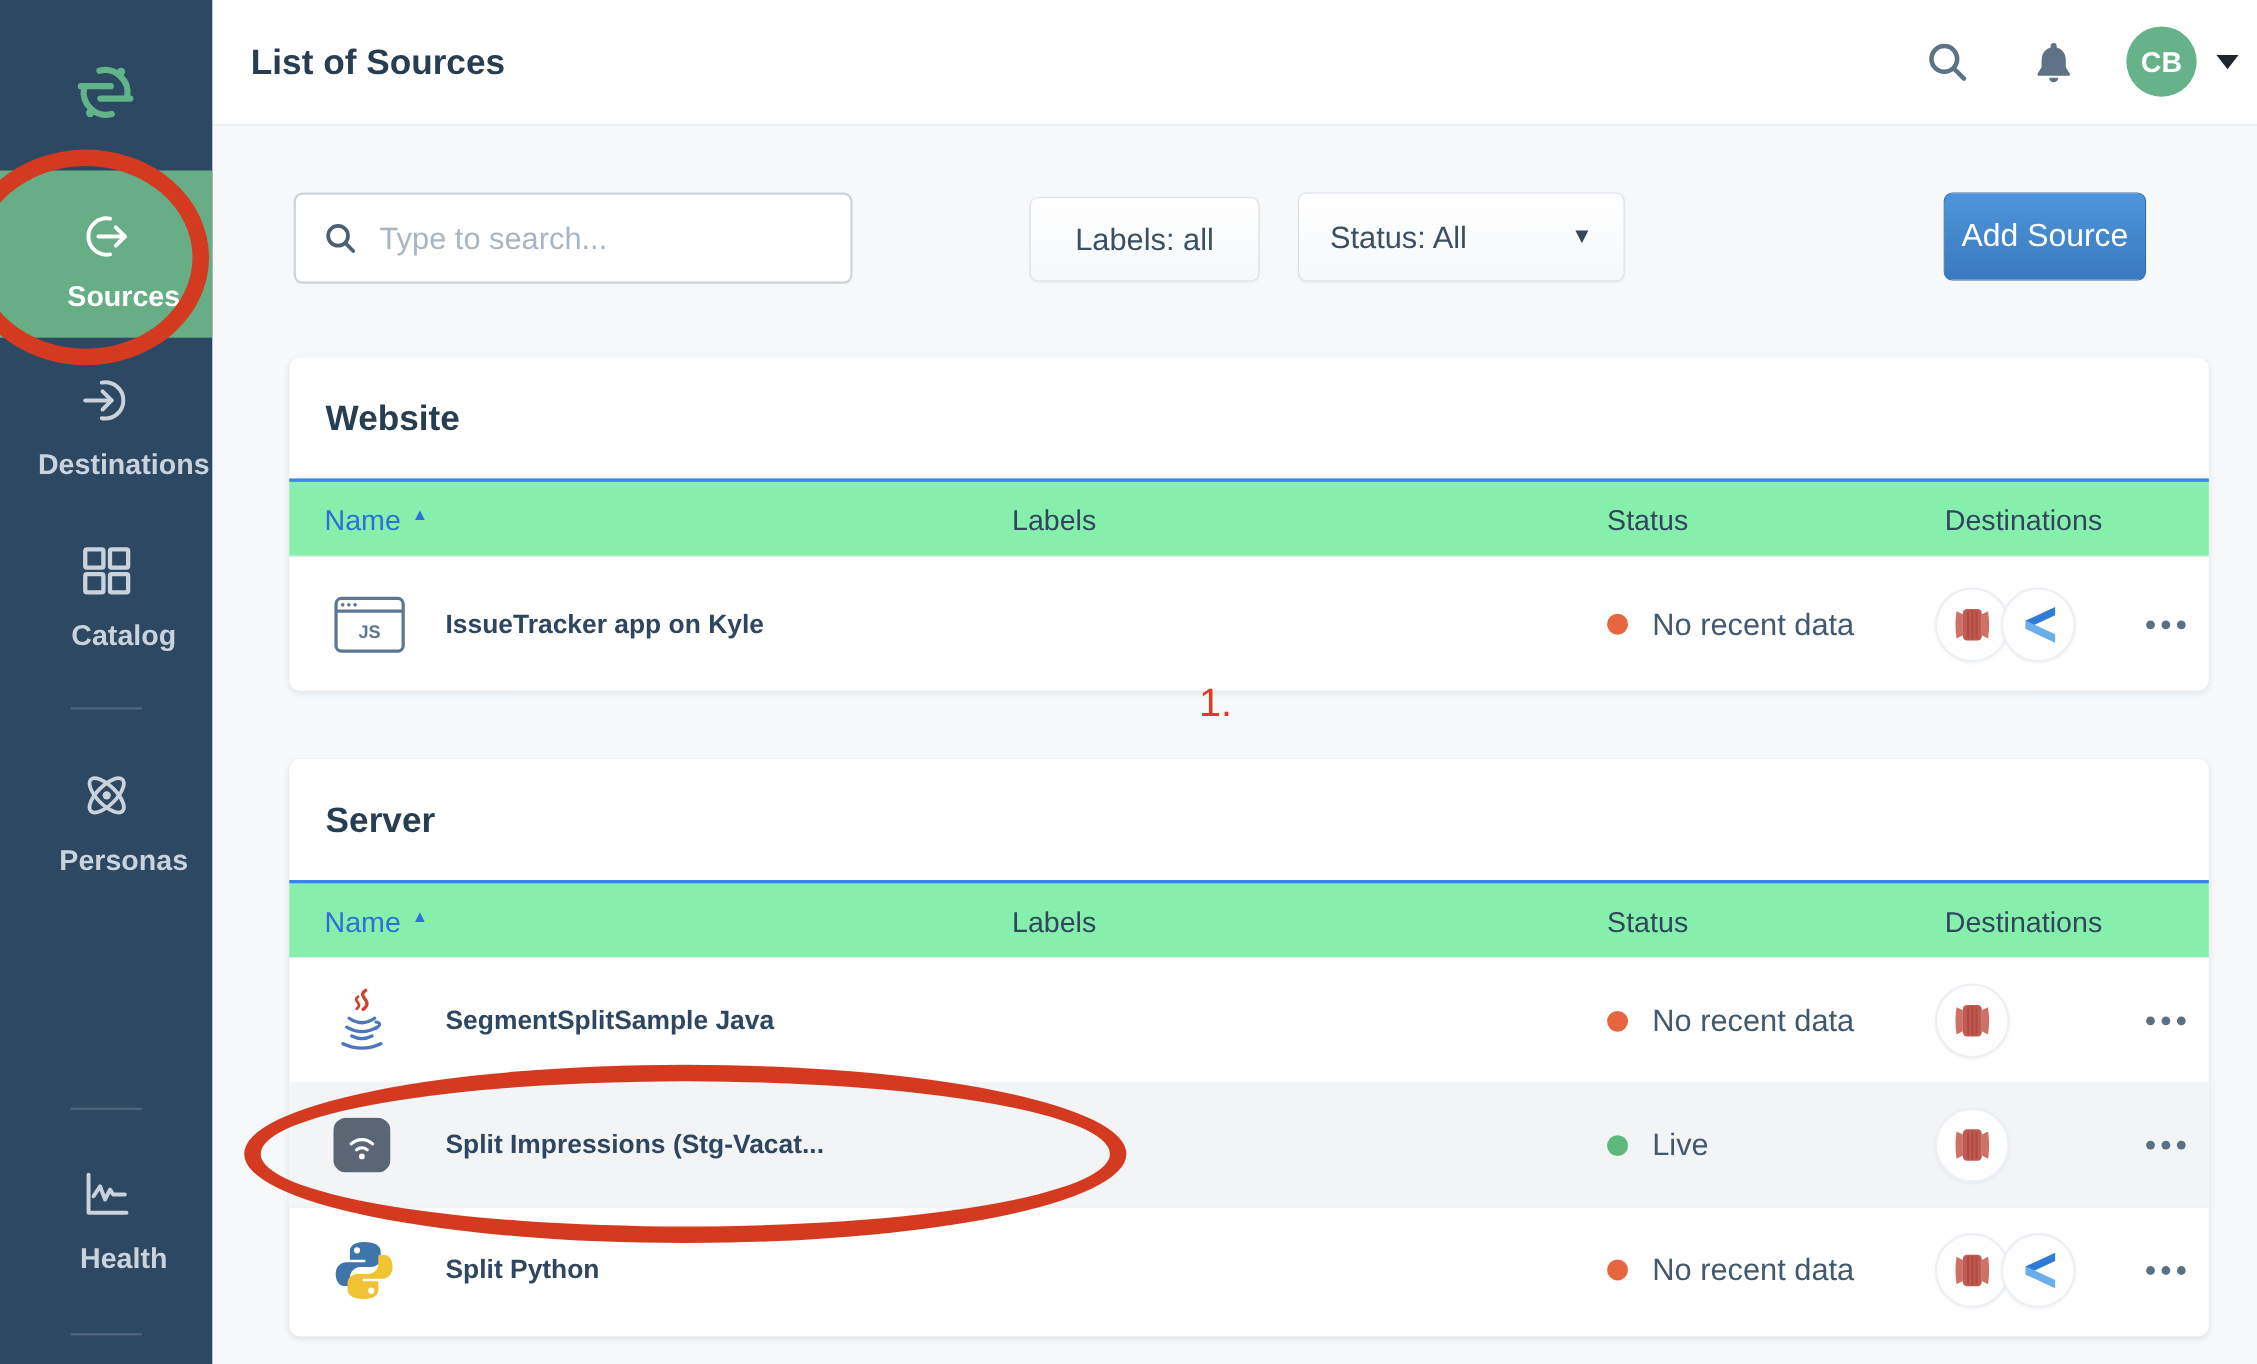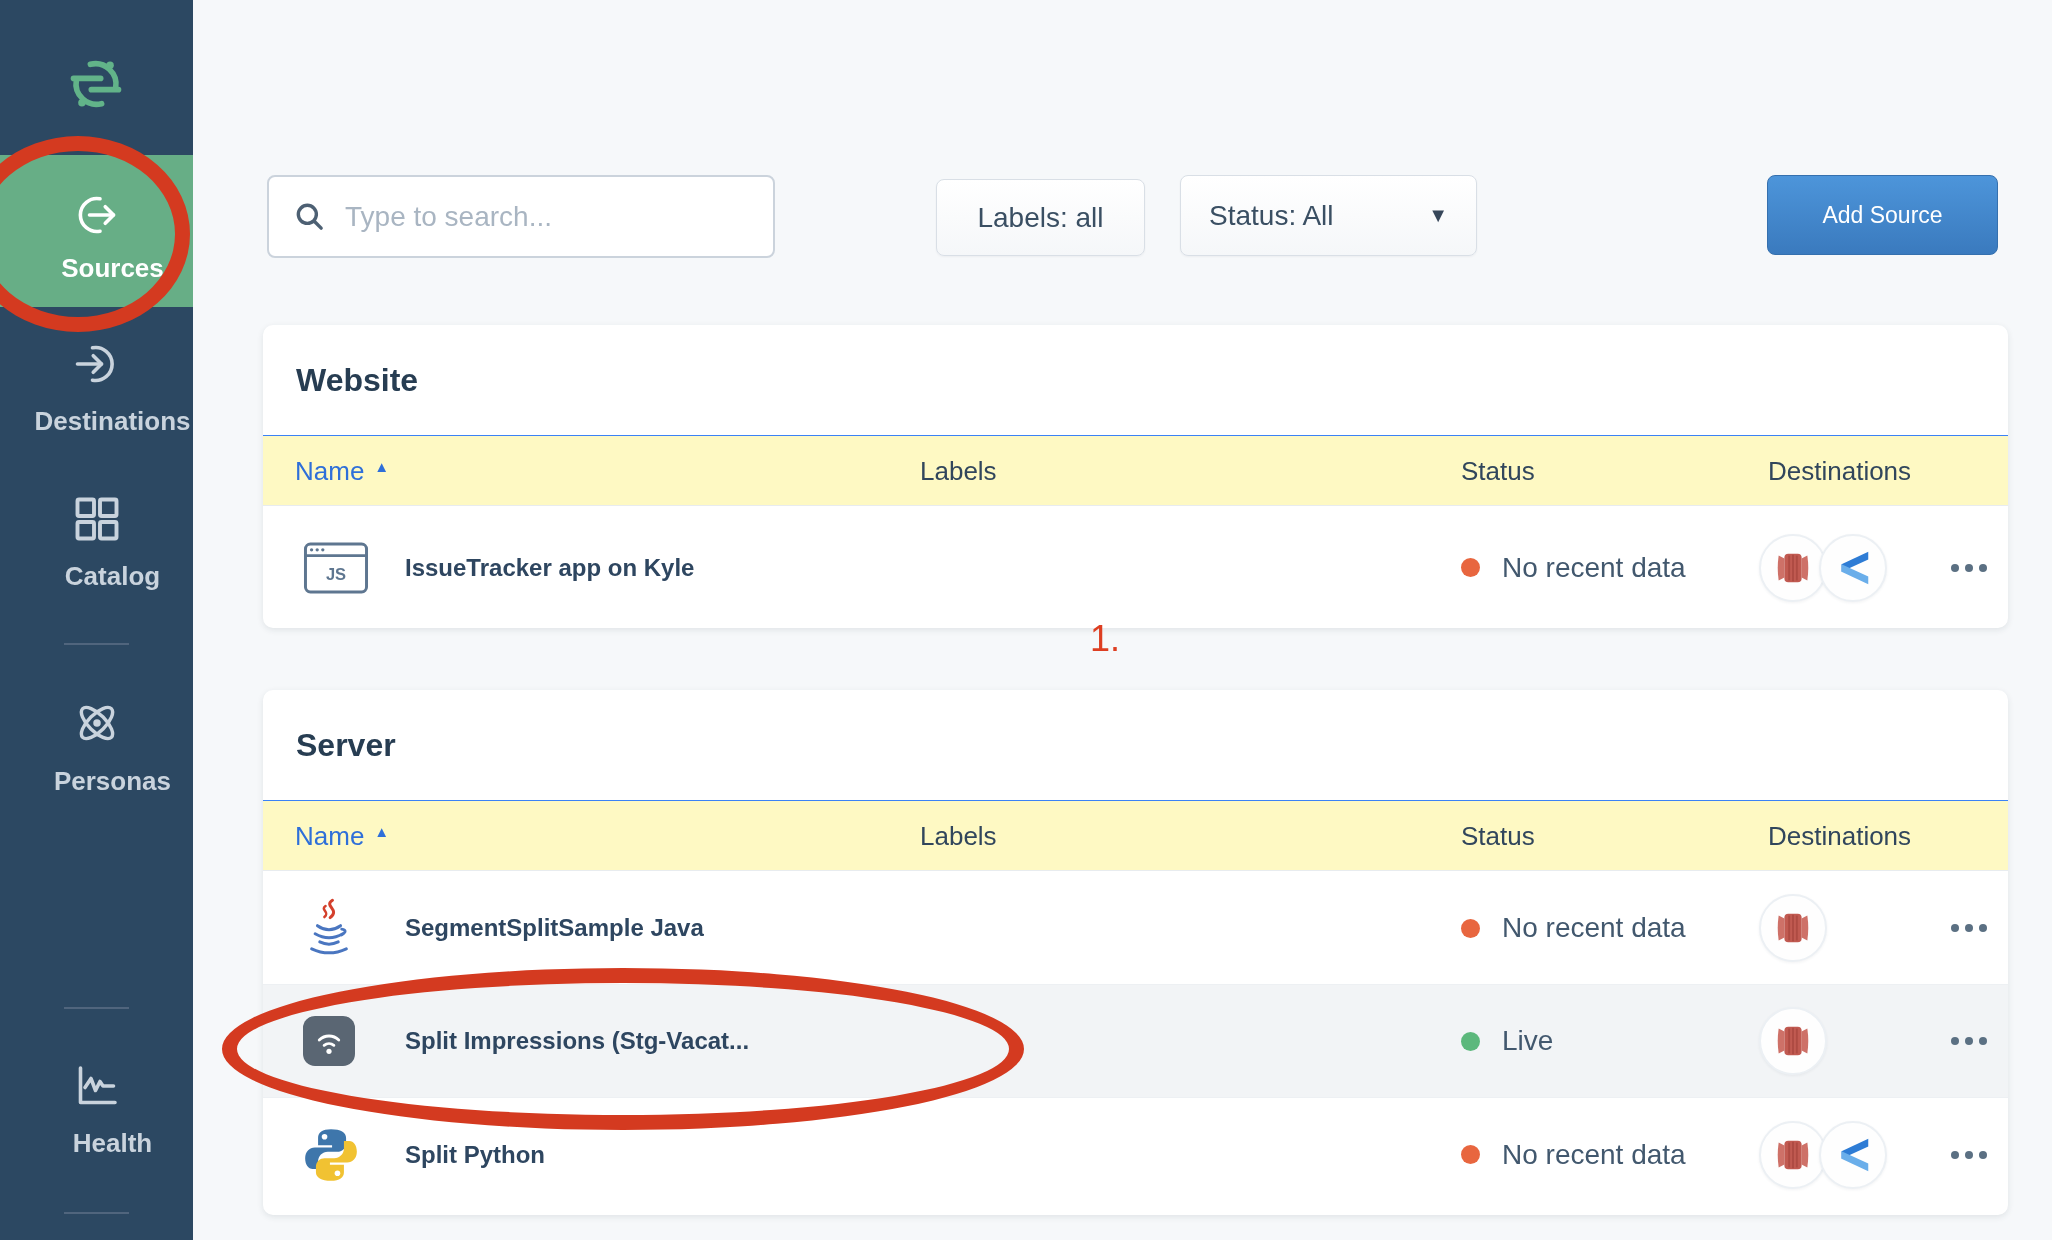--- a/index.html
+++ b/index.html
@@ -27,28 +27,28 @@
 
   
   #search-box { position:absolute; left:267px; top:175px; width:508px; height:83px; background:#fff; border:2px solid #cbd3dc; border-radius:8px; display:flex; align-items:center; padding-left:24px; }
   #search-box svg { flex:0 0 auto; color:#4d6073; }
   #search-input { border:none; outline:none; flex:1; height:100%; margin-left:18px; font-size:28px; color:#33475c; background:transparent; font-family:"Liberation Sans", sans-serif; }
   #search-input::placeholder { color:#a9b5c2; }
   .tool-btn { position:absolute; background:linear-gradient(#ffffff,#f5f7f9); border:1px solid #d9dfe6; border-radius:8px; font-size:28px; color:#3a4f63; display:flex; align-items:center; justify-content:center; cursor:pointer; box-shadow:0 1px 2px rgba(31,45,61,.05); }
   #labels-btn { left:936px; top:179px; width:209px; height:77px; }
   #status-btn { left:1180px; top:175px; width:297px; height:81px; justify-content:flex-start; padding-left:28px; }
   #status-caret { position:absolute; right:28px; top:28px; font-size:20px; color:#37475a; }
-  #add-source-btn { position:absolute; left:1767px; top:175px; width:231px; height:80px; background:linear-gradient(#4d95da,#3a7abe); border:1px solid #3570ae; border-radius:8px; color:#ffffff; font-size:23px; font-weight:500; display:flex; align-items:center; justify-content:center; cursor:pointer; }
+  #add-source-btn { position:absolute; left:1767px; top:175px; width:184px; height:80px; background:linear-gradient(#4d95da,#3a7abe); border:1px solid #3570ae; border-radius:8px; color:#ffffff; font-size:29px; font-weight:500; display:flex; align-items:center; justify-content:center; cursor:pointer; }
 
   
   .card { position:absolute; left:263px; width:1745px; background:#ffffff; border-radius:10px; box-shadow:0 2px 6px rgba(31,45,61,.10); }
   #card-website { top:325px; height:303px; }
   #card-server  { top:690px; height:525px; }
   .card-title { position:absolute; left:33px; top:0; height:110px; display:flex; align-items:center; font-size:32px; font-weight:600; color:#273d52; }
-  .thead { position:absolute; left:0; top:110px; width:100%; height:71px; background:#fef9c3; border-top:1px solid #3b82f6; border-bottom:1px solid #e8ecef; }
+  .thead { position:absolute; left:0; top:110px; width:100%; height:71px; background:#86efac; border-top:3px solid #3b82f6; border-bottom:1px solid #e8ecef; }
   .th { position:absolute; top:0; height:71px; display:flex; align-items:center; font-size:26px; font-weight:500; color:#31465c; }
   .th-name { left:32px; color:#2e6fd9; cursor:pointer; }
   .th-name .sort { font-size:15px; margin-left:10px; margin-bottom:10px; }
   .th-labels { left:657px; }
   .th-status { left:1198px; }
   .th-dests { left:1505px; }
 
   .trow { position:absolute; left:0; width:100%; cursor:pointer; }
   .trow.bordered { border-bottom:1px solid #edf0f3; }
   .trow.highlight { background:#f2f4f6; }
@@ -137,20 +137,38 @@
       <svg width="48" height="48" viewBox="0 0 32 32" fill="none" stroke="currentColor" stroke-width="2.4" stroke-linecap="round" stroke-linejoin="round">
         <path d="M5 4 V27 H28"></path>
         <path d="M8 17 L12 11 L15 19 L18 13 L20 16 H27"></path>
       </svg>
       <span class="lbl">Health</span>
     </div>
 
     <div class="side-div" style="top:1212px"></div>
   </nav>
 
+  <header id="header">
+    <div id="page-title">List of Sources</div>
+
+    <svg class="hdr-ic" id="hdr-search" width="44" height="44" viewBox="0 0 32 32" fill="none" stroke="currentColor" stroke-width="3" stroke-linecap="round">
+      <circle cx="13.5" cy="13.5" r="8.5"></circle>
+      <line x1="20" y1="20" x2="26.5" y2="26.5"></line>
+    </svg>
+
+    <svg class="hdr-ic" id="hdr-bell" width="44" height="44" viewBox="0 0 32 32" fill="currentColor">
+      <path d="M16 3 a2 2 0 0 1 2 2 v1 a8 8 0 0 1 6 7.7 V19 l2.6 4.2 a1 1 0 0 1 -.9 1.5 H6.3 a1 1 0 0 1 -.9 -1.5 L8 19 v-5.3 A8 8 0 0 1 14 6 V5 a2 2 0 0 1 2 -2 z"></path>
+      <path d="M13 26 a3 3 0 0 0 6 0 z"></path>
+    </svg>
+
+    <div id="avatar">
+        <span>CB</span>
+      </div>
+    <div id="avatar-caret"></div>
+  </header>
 
   <div id="search-box">
     <svg width="34" height="34" viewBox="0 0 32 32" fill="none" stroke="currentColor" stroke-width="3.2" stroke-linecap="round">
       <circle cx="13.5" cy="13.5" r="8.5"></circle>
       <line x1="20" y1="20" x2="26.5" y2="26.5"></line>
     </svg>
     <input id="search-input" type="text" placeholder="Type to search..." style="">
   </div>
 
   <button class="tool-btn" id="labels-btn">

